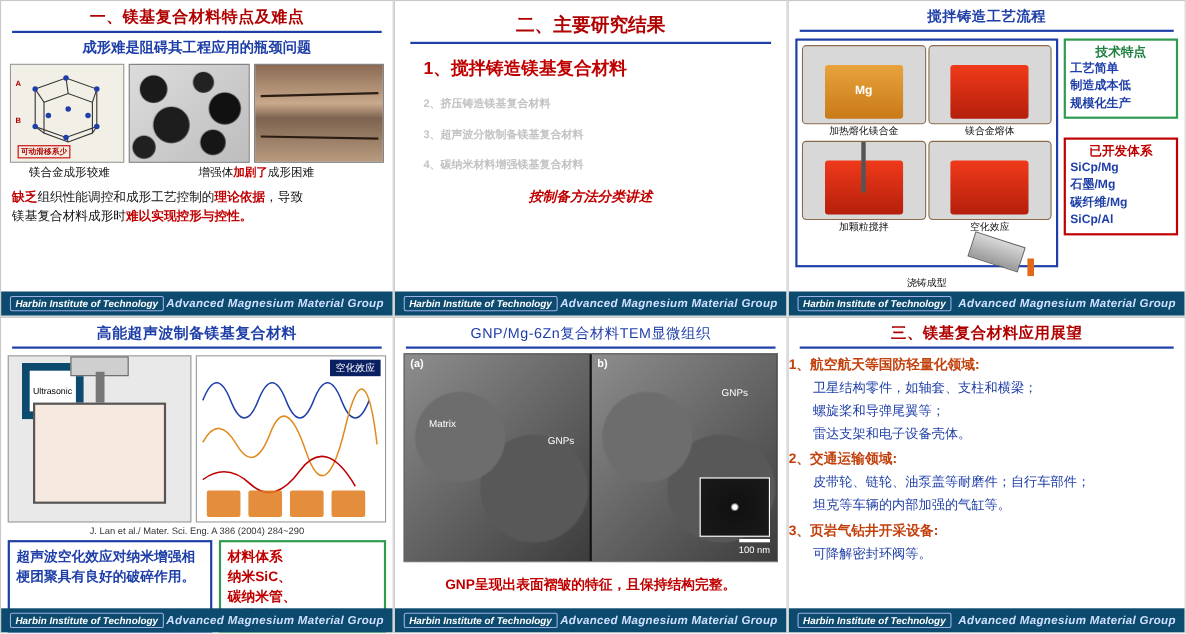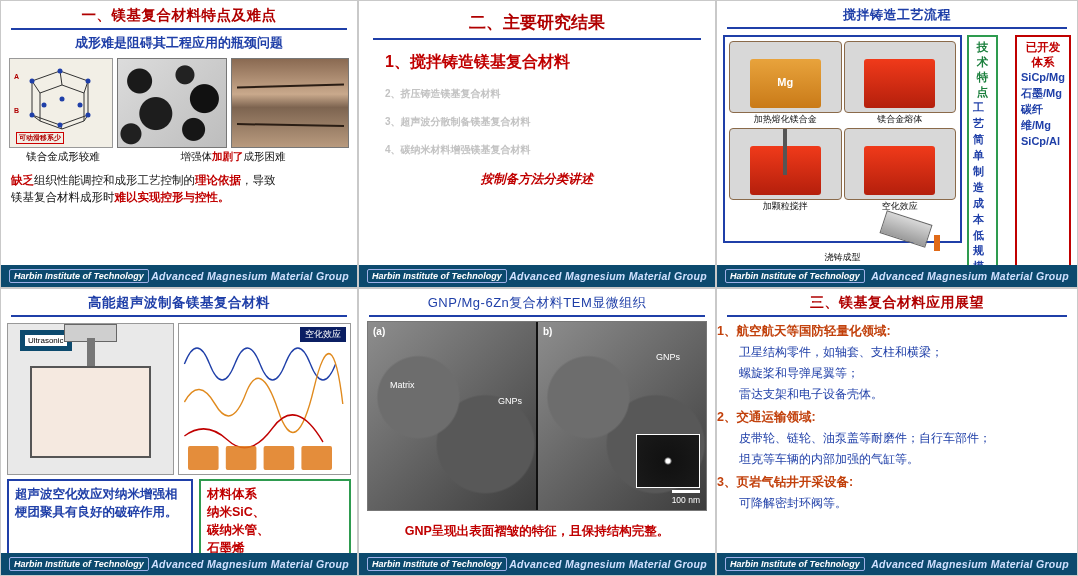--- a/index.html
+++ b/index.html
@@ -112,37 +112,37 @@
     gap:2px;height:208px;
   }
   .cruc{
     border:1px solid #8a6a4a;border-radius:4px;background:#d8d8d8;
     height:70px;position:relative;overflow:hidden;
   }
   .cruc .melt{position:absolute;left:18%;right:18%;bottom:6%;top:24%;border-radius:3px;}
   .mg{background:linear-gradient(#e8a33c,#c97a18);}
   .red-melt{background:linear-gradient(#f03a1a,#b41f0c);}
   .flowlab{font-size:9px;text-align:center;color:#111;}
-  .sidebox{width:104px;display:flex;flex-direction:row;gap:17px;}
+  .sidebox{width:104px;display:flex;flex-direction:column;gap:17px;}
   .greenbox,.redbox{border:2px solid;padding:3px 4px;box-sizing:border-box;}
   .greenbox{border-color:#2e9b4f;}
   .redbox{border-color:#c00000;}
   .bxh{font-size:11.5px;font-weight:bold;color:#c00000;text-align:center;}
   .bxh.g{color:#1a7f3c;}
   .bxl{font-size:11px;color:#111;line-height:1.45;}
   .bxl.b{color:#1f3fa8;font-weight:bold;}
 
   
   .s4 .t{color:#1f3fa8;font-size:13.5px;}
   .s4 .figs{display:flex;gap:4px;padding:2px 6px 0;}
   .ultra{
     width:165px;height:150px;border:1px solid #999;background:#e9e9e9;
     position:relative;
   }
-  .ultra .tag{position:absolute;left:12px;top:6px;background:#fff;border:5px solid #0c4a6e;font-size:8px;padding:1px 3px;}
+  .ultra .tag{position:absolute;left:12px;top:6px;background:#fff;border:7px solid #0c4a6e;font-size:8px;padding:14px 3px;}
   .ultra .vessel{position:absolute;left:22px;right:22px;top:42px;bottom:16px;background:#f5e9e0;border:2px solid #555;}
   .ultra .rod{position:absolute;left:50%;margin-left:-4px;top:14px;width:8px;height:36px;background:#777;}
   .ultra .box{position:absolute;left:34%;right:34%;top:0;height:16px;background:#cfcfcf;border:1px solid #666;}
   .wave{
     flex:1;height:150px;border:1px solid #999;background:#fff;position:relative;overflow:hidden;
   }
   .wave .cav{position:absolute;right:4px;top:3px;background:#0b1f63;color:#fff;font-size:9px;padding:1px 5px;}
   .s4 .captline{text-align:center;font-size:8.5px;color:#333;padding:2px 0 0;}
   .s4 .bottom{display:flex;gap:6px;padding:4px 6px 0;}
   .concl-box{
@@ -338,20 +338,21 @@
           <path d="M6,112 Q30,96 54,116 T104,104 T160,118" fill="none" stroke="#c00000" stroke-width="1.5"></path>
           <g fill="#e07a1a" opacity=".85">
             <rect x="10" y="122" width="34" height="24" rx="2"></rect>
             <rect x="52" y="122" width="34" height="24" rx="2"></rect>
             <rect x="94" y="122" width="34" height="24" rx="2"></rect>
             <rect x="136" y="122" width="34" height="24" rx="2"></rect>
           </g>
         </svg>
       </div>
     </div>
+    <div class="captline">J. Lan et al./ Mater. Sci. Eng. A 386 (2004) 284~290</div>
     <div class="bottom">
       <div class="concl-box">超声波空化效应对纳米增强相梗团聚具有良好的破碎作用。</div>
       <div class="mat-box">
         <div>材料体系</div>
         <div>纳米SiC、</div>
         <div>碳纳米管、</div>
         <div>石墨烯</div>
       </div>
     </div>
     <div class="footer">

